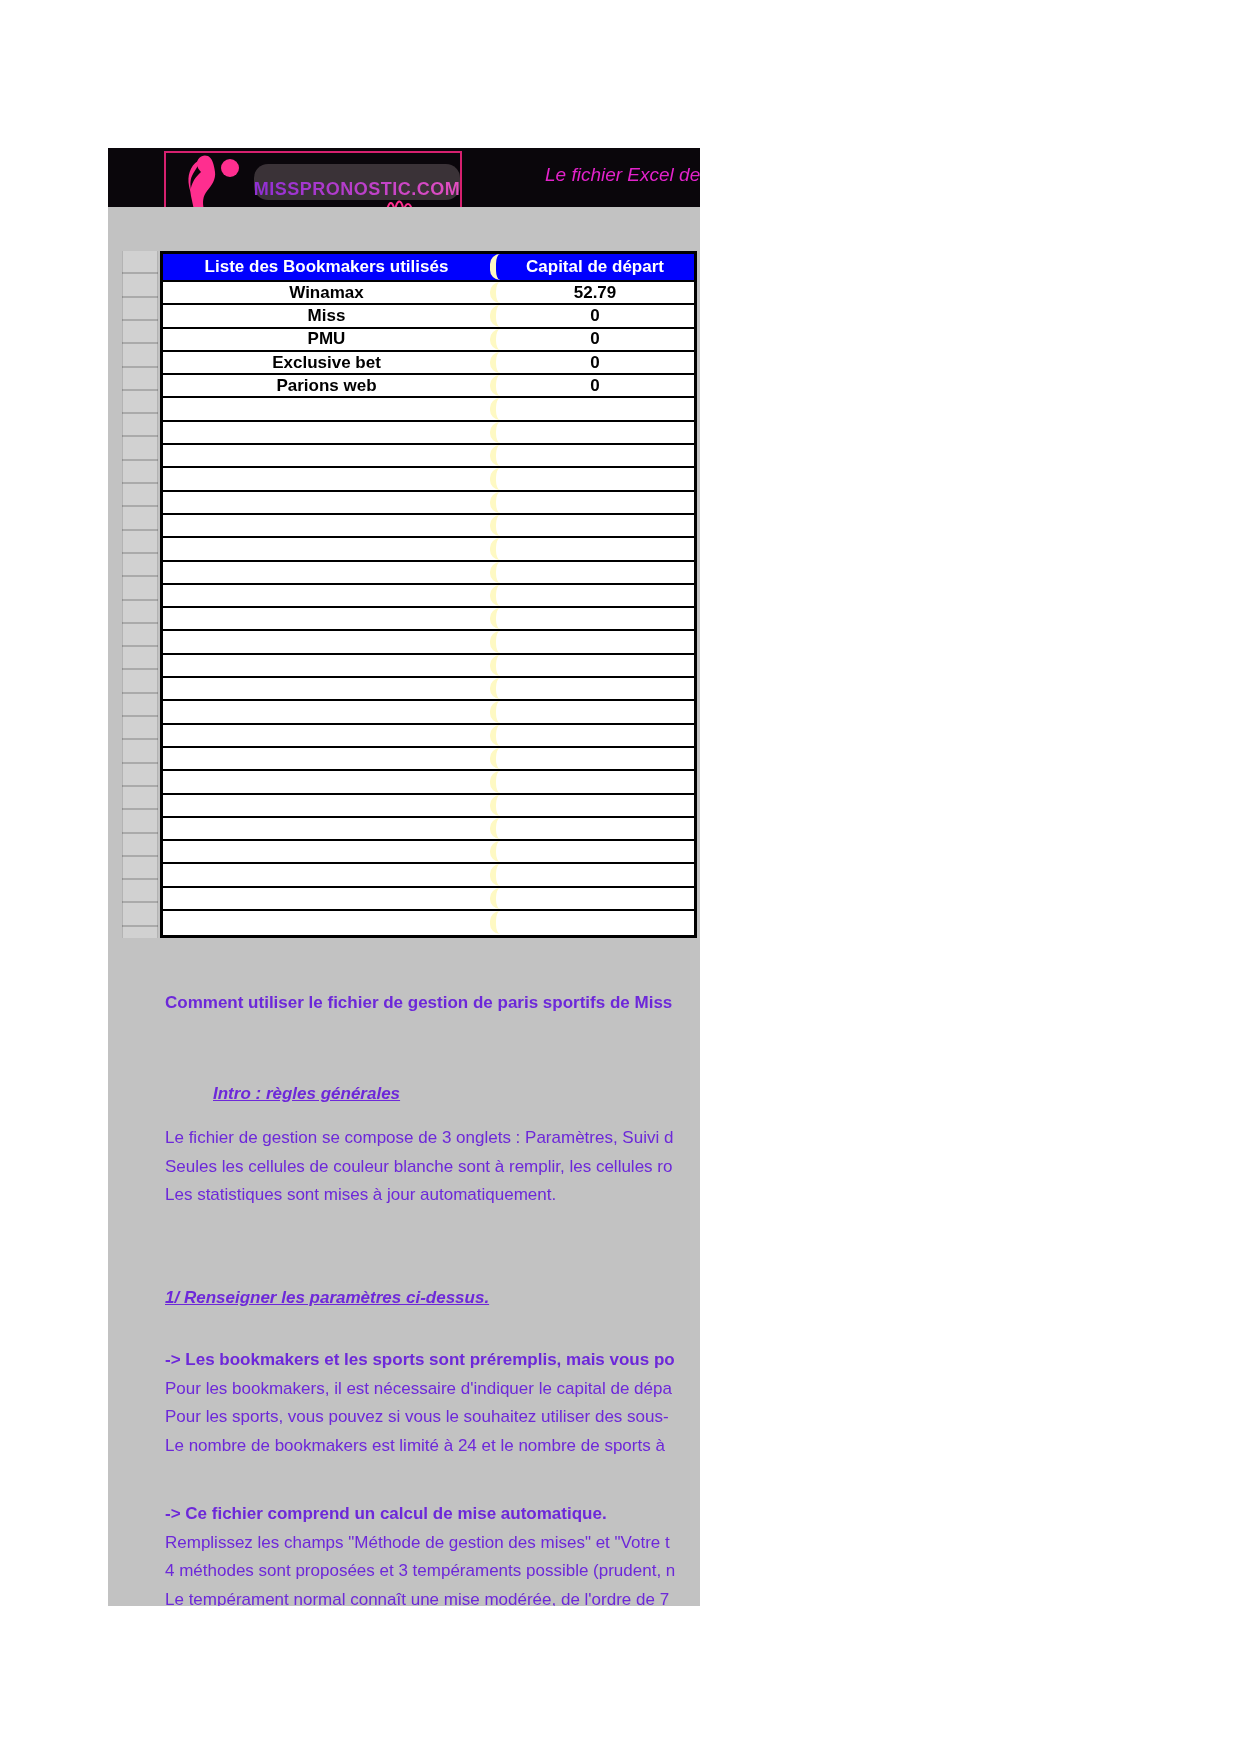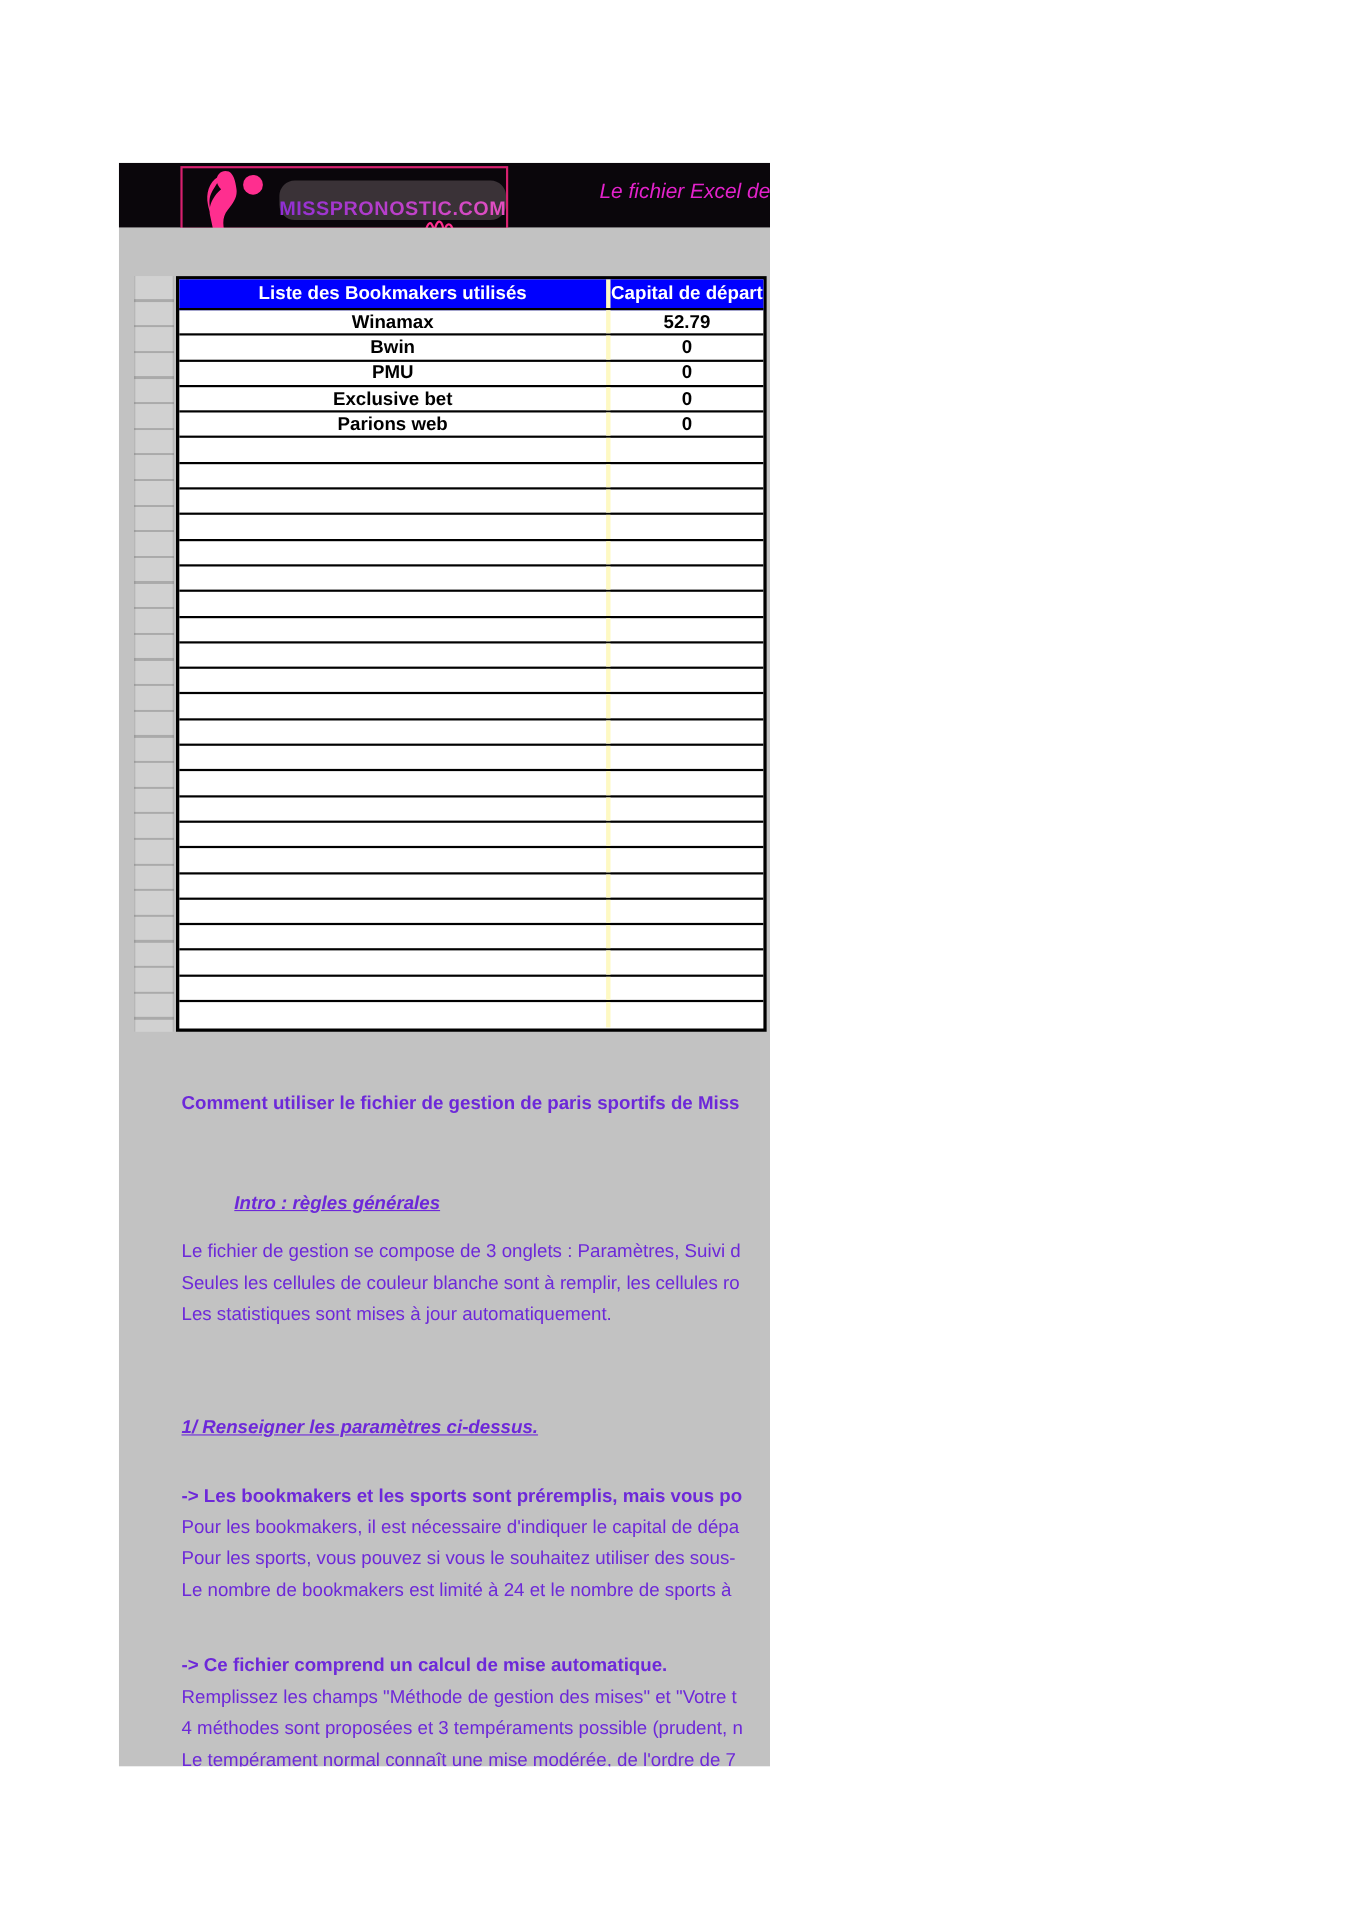--- a/index.html
+++ b/index.html
@@ -23,22 +23,22 @@
   .graybg{position:absolute;left:0;top:59px;width:592px;height:1399px;background:#c2c2c2;}
   .gutter{position:absolute;left:14px;top:44px;width:34px;height:687px;
           border-left:1px solid rgba(0,0,0,.14);border-right:1px solid rgba(0,0,0,.14);
           background:repeating-linear-gradient(to bottom,rgba(255,255,255,.25) 0 21.3px,rgba(0,0,0,.12) 21.3px 23.3px);}
 
   
   .btable{position:absolute;left:52px;top:44px;width:537px;height:687px;border:3px solid #000;background:#fff;box-sizing:border-box;}
   .trow{display:flex;height:23.3px;border-bottom:2px solid #000;box-sizing:border-box;}
   .trow:last-child{border-bottom:none;}
   .thead-row{height:28px;background:#0000fe;color:#fff;}
-  .tc1{width:388px;display:flex;align-items:center;justify-content:center;box-sizing:border-box;}
-  .tc2{flex:1;border-left:4px solid #fef9c3;display:flex;align-items:center;justify-content:center;box-sizing:border-box;}
+  .tc1{width:327px;display:flex;align-items:center;justify-content:center;box-sizing:border-box;}
+  .tc2{flex:1;border-left:6px solid #fef9c3;display:flex;align-items:center;justify-content:center;box-sizing:border-box;border-radius:10px;}
   .tcell{font-size:17px;font-weight:bold;white-space:nowrap;}
 
   
   .txt{position:absolute;white-space:nowrap;font-size:17px;color:#6d28d9;}
   .bold{font-weight:bold;}
   .hxx{font-weight:bold;font-style:italic;text-decoration:underline;}
   .lines div{height:28.5px;line-height:28.5px;white-space:nowrap;}
 </style>
 </head>
 <body>
@@ -70,21 +70,21 @@
         <div class="trow thead-row">
           <div class="tc1 tcell">Liste des Bookmakers utilisés</div>
           <div class="tc2 tcell">Capital de départ</div>
         </div>
         <div id="tbody">
             <div class="trow">
               <div class="tc1 tcell">Winamax</div>
               <div class="tc2 tcell">52.79</div>
             </div>
             <div class="trow">
-              <div class="tc1 tcell">Bwin</div>
+              <div class="tc1 tcell">Miss</div>
               <div class="tc2 tcell">0</div>
             </div>
             <div class="trow">
               <div class="tc1 tcell">PMU</div>
               <div class="tc2 tcell">0</div>
             </div>
             <div class="trow">
               <div class="tc1 tcell">Exclusive bet</div>
               <div class="tc2 tcell">0</div>
             </div>

